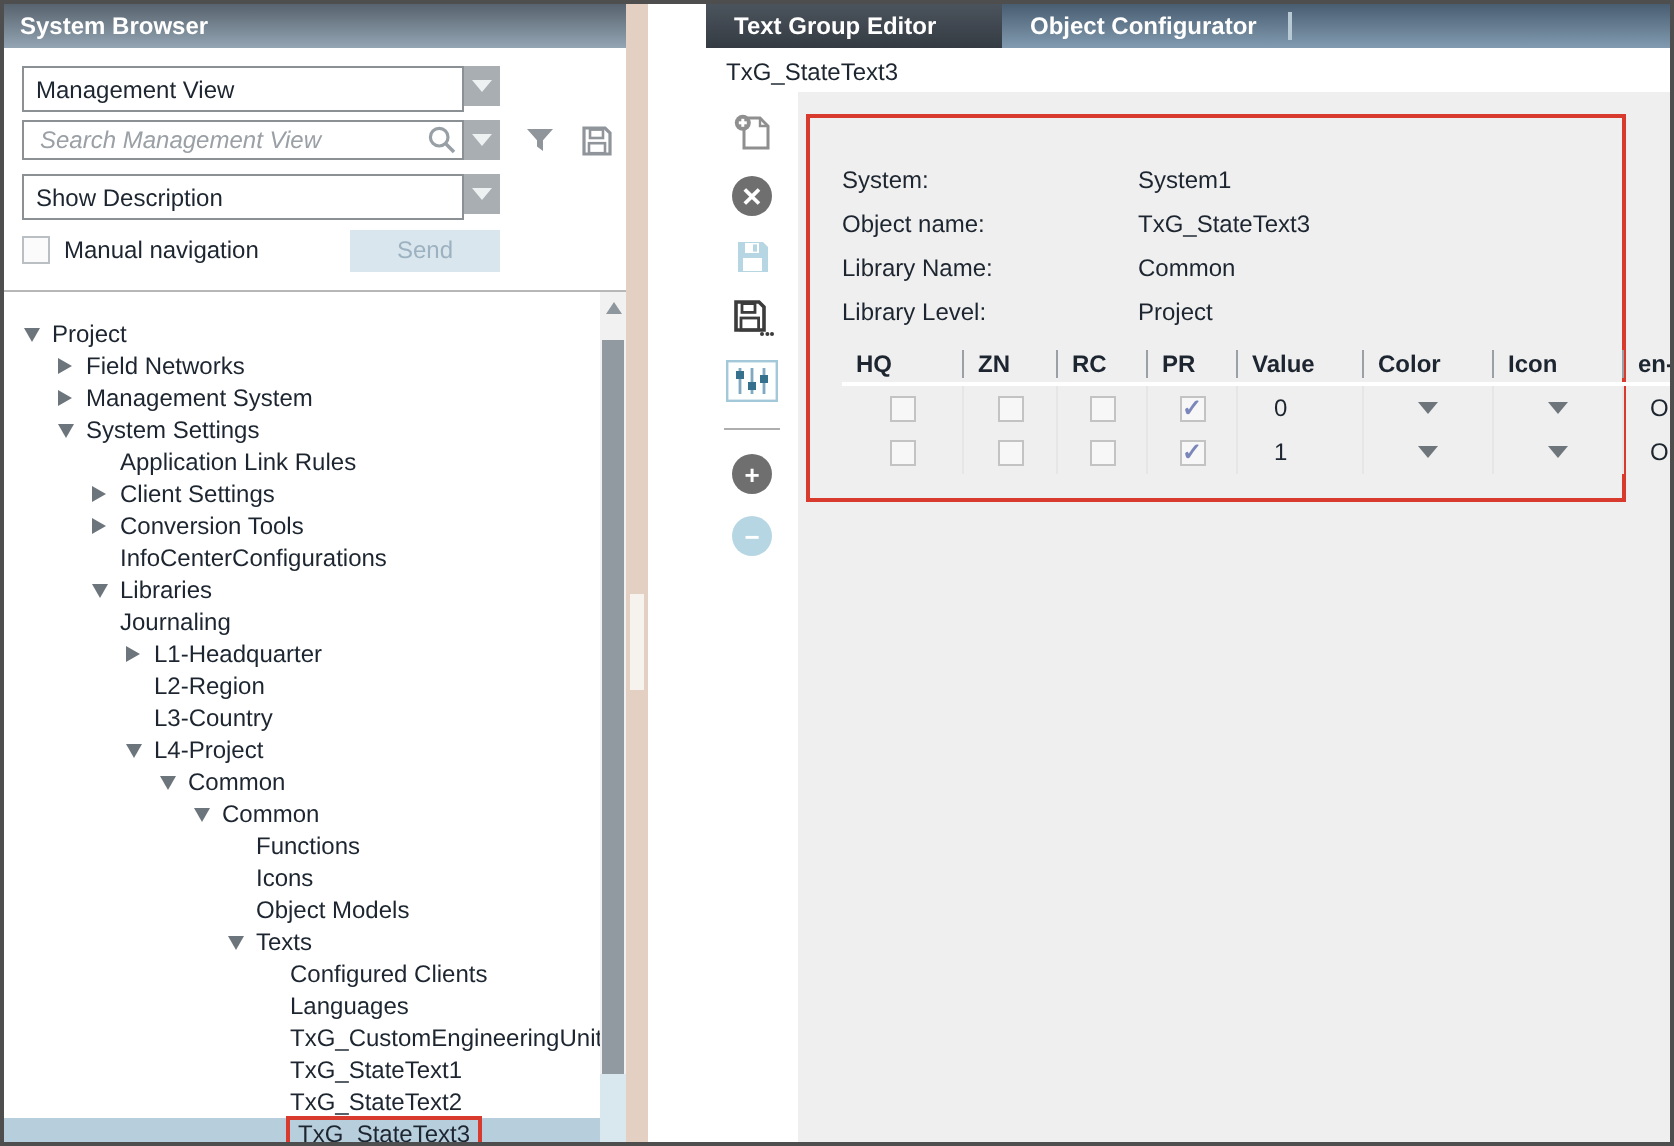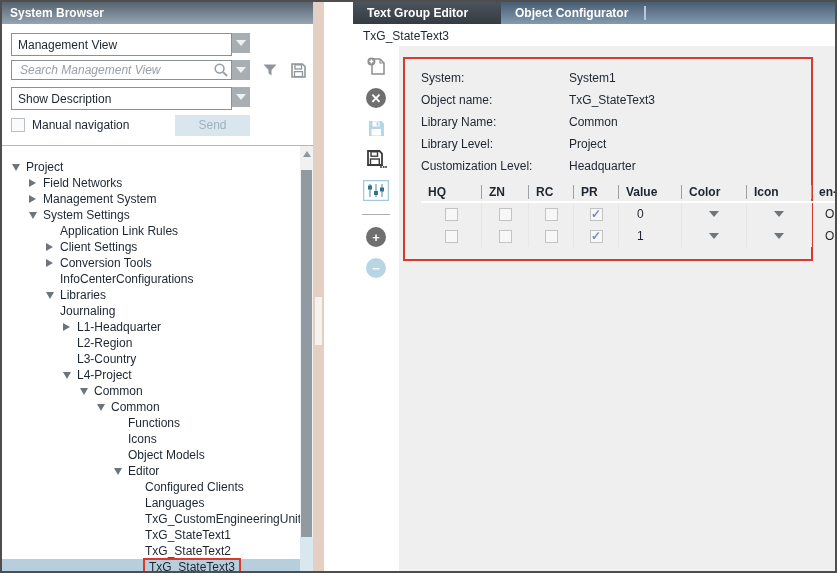--- a/index.html
+++ b/index.html
@@ -55,21 +55,21 @@
   .tab-sep{width:2px;height:14px;background:#b8c9d6;margin-top:4px;margin-left:2px;}
   .crumb-row{height:22px;flex:0 0 22px;background:#fff;padding:5px 0 0 10px;}
   .editor-body{flex:1;display:flex;background:#efefef;min-height:0;}
   .toolbar{width:46px;flex:0 0 46px;background:#fff;display:flex;flex-direction:column;align-items:center;padding-top:10px;}
   .tool-btn{margin-bottom:11px;display:flex;align-items:center;justify-content:center;}
   .circle-btn{width:20px;height:20px;border-radius:50%;display:flex;align-items:center;justify-content:center;color:#fff;font-weight:bold;font-size:13px;line-height:1;}
   .circle-dark{background:#6f6f6f;}
   .circle-light{background:var(--disabled-blue2);}
   .tool-divider{width:28px;border-top:1px solid #aeaeae;margin:2px 0 12px;}
   .content{flex:1;padding:11px 3px 0 4px;min-width:0;}
-  .red-box{width:410px;border:2px solid var(--accent-red);padding:8px 0 12px 16px;}
+  .red-box{width:410px;border:2px solid var(--accent-red);padding:20px 0 12px 16px;}
   .form-row{height:22px;display:flex;align-items:center;}
   .form-label{width:148px;flex:0 0 148px;}
   
   .sttable{margin-top:6px;width:452px;}
   .thead{display:flex;font-weight:bold;height:20px;align-items:center;border-bottom:2px solid #fff;}
   .th{padding-left:7px;height:14px;line-height:14px;}
   .th + .th{border-left:1px solid #9aa0a6;}
   .trow{display:flex;height:22px;align-items:center;}
   .td{height:22px;display:flex;align-items:center;}
   .td + .td{border-left:1px solid #e6e6e6;}
@@ -242,21 +242,21 @@
             <span>Icons</span>
           </div>
           <div class="tree-row" style="padding-left: 112px;">
             <span class="tw-arrow"></span>
             <span>Object Models</span>
           </div>
           <div class="tree-row" style="padding-left: 112px;">
             <span class="tw-arrow">
               <span class="arr-exp"></span>
             </span>
-            <span>Editor</span>
+            <span>Texts</span>
           </div>
           <div class="tree-row" style="padding-left: 129px;">
             <span class="tw-arrow"></span>
             <span>Configured Clients</span>
           </div>
           <div class="tree-row" style="padding-left: 129px;">
             <span class="tw-arrow"></span>
             <span>Languages</span>
           </div>
           <div class="tree-row" style="padding-left: 129px;">
@@ -371,24 +371,20 @@
                 <span>TxG_StateText3</span>
               </div>
               <div class="form-row">
                 <span class="form-label">Library Name:</span>
                 <span>Common</span>
               </div>
               <div class="form-row">
                 <span class="form-label">Library Level:</span>
                 <span>Project</span>
               </div>
-              <div class="form-row">
-                <span class="form-label">Customization Level:</span>
-                <span>Headquarter</span>
-              </div>
             </div>
           <div class="sttable">
             <div class="thead">
                 <div class="th" style="width: 60px;">HQ</div>
                 <div class="th" style="width: 47px;">ZN</div>
                 <div class="th" style="width: 45px;">RC</div>
                 <div class="th" style="width: 45px;">PR</div>
                 <div class="th" style="width: 63px;">Value</div>
                 <div class="th" style="width: 65px;">Color</div>
                 <div class="th" style="width: 65px;">Icon</div>

